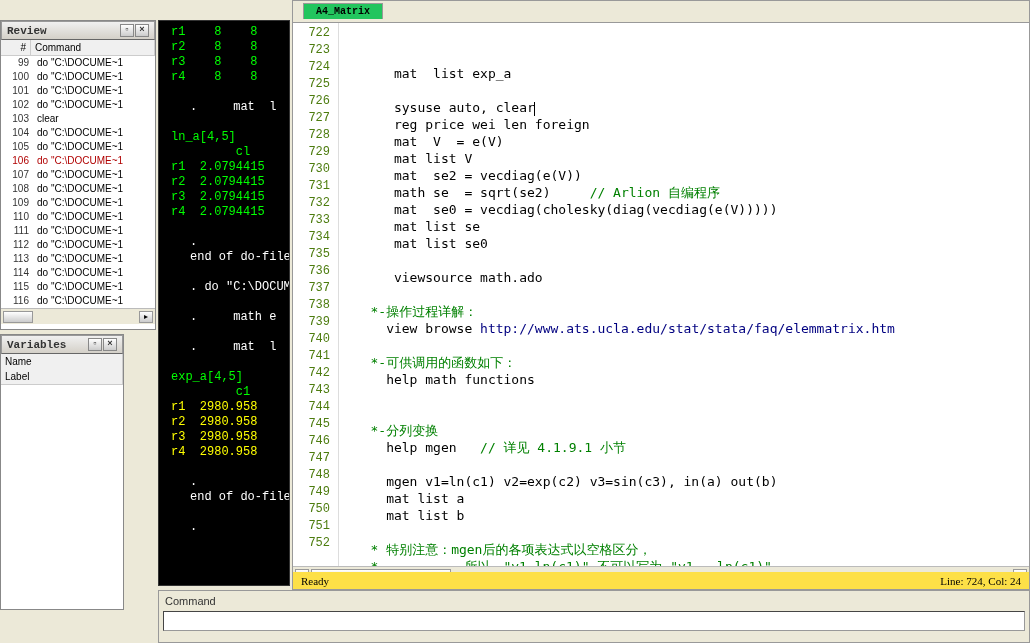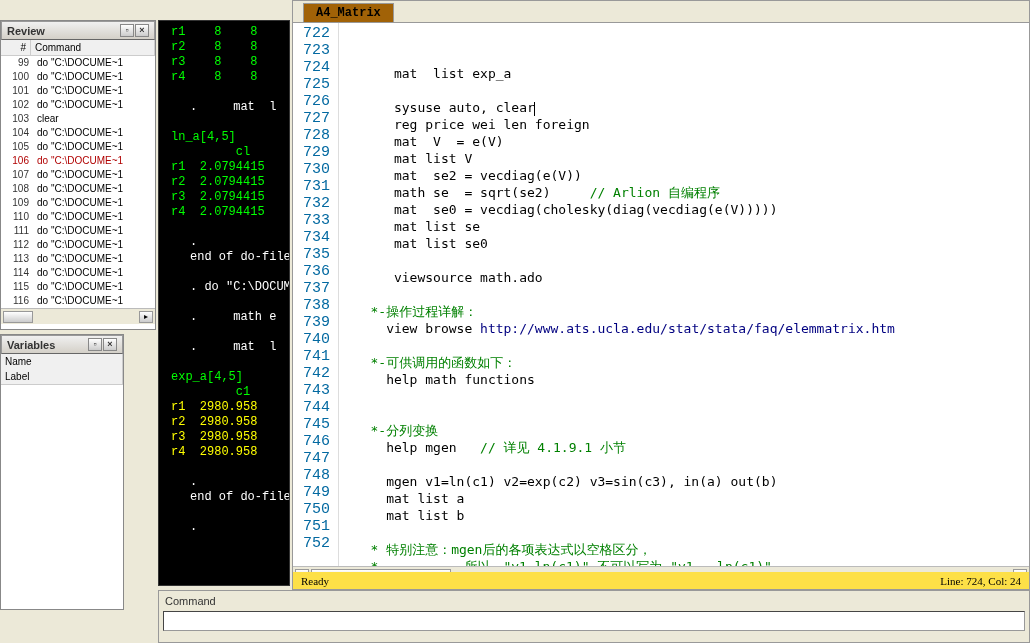--- a/index.html
+++ b/index.html
@@ -1,18 +1,18 @@
 <!DOCTYPE html>
 <html><head>
 <meta charset="utf-8">
 <style>
 * { margin:0; padding:0; box-sizing:border-box; }
 body { font-family:Tahoma,Arial,sans-serif; font-size:11px; background:#ece9d8; overflow:hidden; width:1030px; height:643px; position:relative; }
 
-.panel-title { background:linear-gradient(#f0f0f0,#d4d0c8); border:1px solid #999; border-bottom:1px solid #666; padding:2px 5px; font-size:11px; font-weight:bold; color:#333; display:flex; justify-content:space-between; align-items:center; }
+.panel-title { background:linear-gradient(#f0f0f0,#d4d0c8); border:1px solid #999; border-bottom:1px solid #666; padding:2px 5px; font-size:11px; font-weight:bold; color:#333; display:flex; justify-content:space-between; align-items:center;font-family:Liberation Mono, monospace; }
 .panel-title .winbtns { display:flex; gap:1px; }
 .panel-title .winbtn { width:14px; height:13px; background:linear-gradient(#fff,#ccc); border:1px solid #888; font-size:9px; line-height:10px; text-align:center; cursor:pointer; }
 
 #review-panel { position:absolute; left:0; top:20px; width:156px; height:310px; background:#fff; border:1px solid #888; }
 #review-panel .hdr { display:flex; background:#f0f0f0; border-bottom:1px solid #ccc; font-size:10px; }
 #review-panel .hdr span { padding:2px 4px; border-right:1px solid #ccc; }
 #review-panel .hdr span:first-child { width:30px; text-align:right; }
 #review-panel .hdr span:last-child { flex:1; }
 #review-panel .rows { height:252px; overflow:hidden; background:#fff;border-radius:8px;}
 #review-panel .row { display:flex; font-size:10px; padding:0 4px; line-height:14px; }
@@ -31,24 +31,24 @@
 #console .line { padding:0 4px; }
 #console .white { color:#fff;margin-left:19px; }
 #console .yellow { color:#ff0; }
 
 #command-panel { position:absolute; left:158px; top:590px; width:872px; height:53px; border:1px solid #999; background:#ece9d8;}
 #command-panel .lbl { padding:4px 6px; font-size:11px; color:#333;}
 #command-panel .inp { margin:0 4px 4px 4px; width:calc(100% - 8px); height:20px; border:1px inset #999; background:#fff;}
 
 #editor { position:absolute; left:292px; top:0; width:738px; height:588px; background:#fff; border:1px solid #999;}
 #editor .tabbar { height:22px; background:#ece9d8; border-bottom:1px solid #999; padding-left:10px; padding-top:2px;}
-#editor .tab { display:inline-block; background:#a16207; border:1px solid #999; border-bottom:none; padding:2px 12px; font-size:12px; font-family:"Courier New",monospace; font-weight:bold;}
+#editor .tab { display:inline-block; background:#22c55e; border:1px solid #999; border-bottom:none; padding:2px 12px; font-size:10px; font-family:"Courier New",monospace; font-weight:bold;}
 #editor .code-area { display:flex; height:543px; }
 #editor .gutter { width:46px; background:#fff; border-right:1px solid #ddd; text-align:right; padding-top:2px;}
-#editor .gutter div { font-family:"Courier New",monospace; font-size:15px; color:#0369a1; padding-right:8px; line-height:17px;}
+#editor .gutter div { font-family:"Courier New",monospace; font-size:12px; color:#4d7c0f; padding-right:8px; line-height:17px;}
 #editor .code { flex:1; padding-top:2px; padding-left:8px; font-family:"Courier New",monospace; font-size:13px; overflow:hidden; position:relative;}
 #editor .code pre { line-height:17px; white-space:pre;margin-top:40px; }
 .k-cmt { color:#008000; }
 .k-url { color:#000080; }
 #editor .hscroll { height:16px; background:#ece9d8; border-top:1px solid #bbb; position:relative;}
 #editor .hscroll .thumb { position:absolute; left:18px; top:2px; width:140px; height:12px; background:linear-gradient(#fff,#ccc); border:1px solid #999;}
 #editor .hscroll .arL { position:absolute; left:2px; top:2px; width:14px; height:12px; background:linear-gradient(#fff,#ccc); border:1px solid #999; text-align:center; font-size:8px;}
 #editor .hscroll .arR { position:absolute; right:2px; top:2px; width:14px; height:12px; background:linear-gradient(#fff,#ccc); border:1px solid #999; text-align:center; font-size:8px;}
 
 #statusbar { position:absolute; left:292px; top:572px; width:738px; height:18px; background:#fde047; border:1px solid #999; border-top:none; display:flex; justify-content:space-between; align-items:center; padding:0 8px; font-size:11px;font-family:Liberation Serif, serif;}

